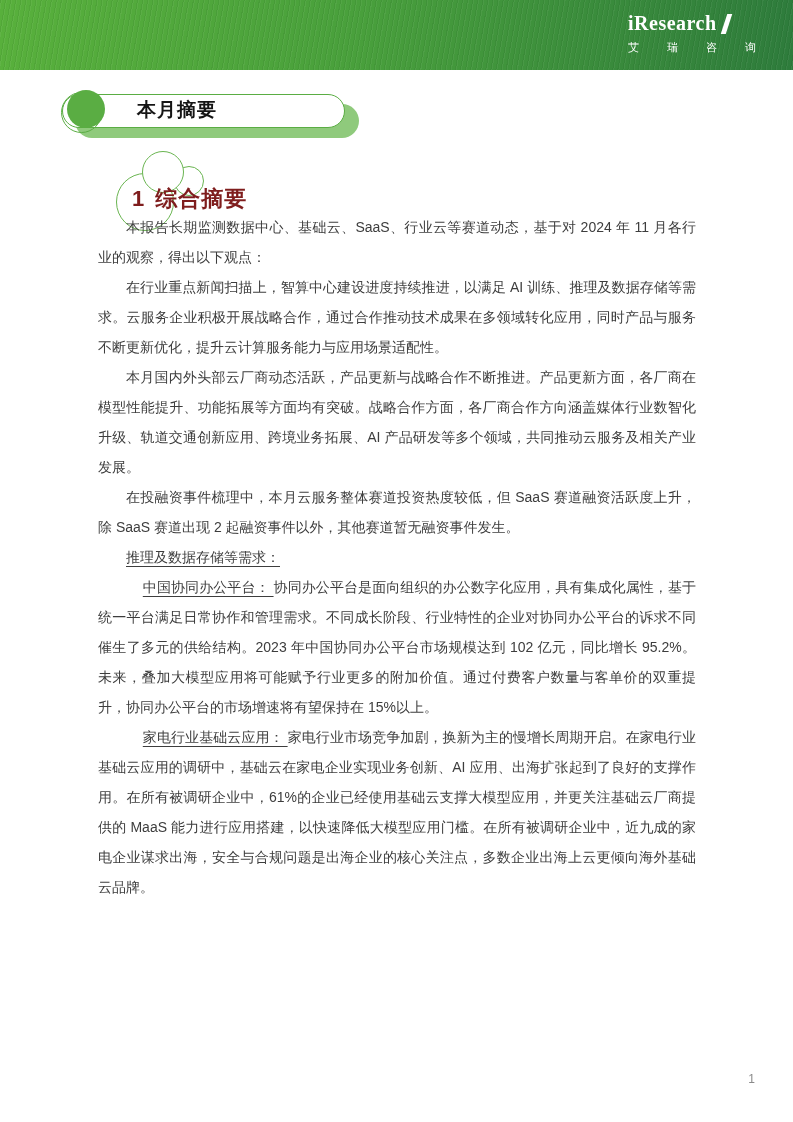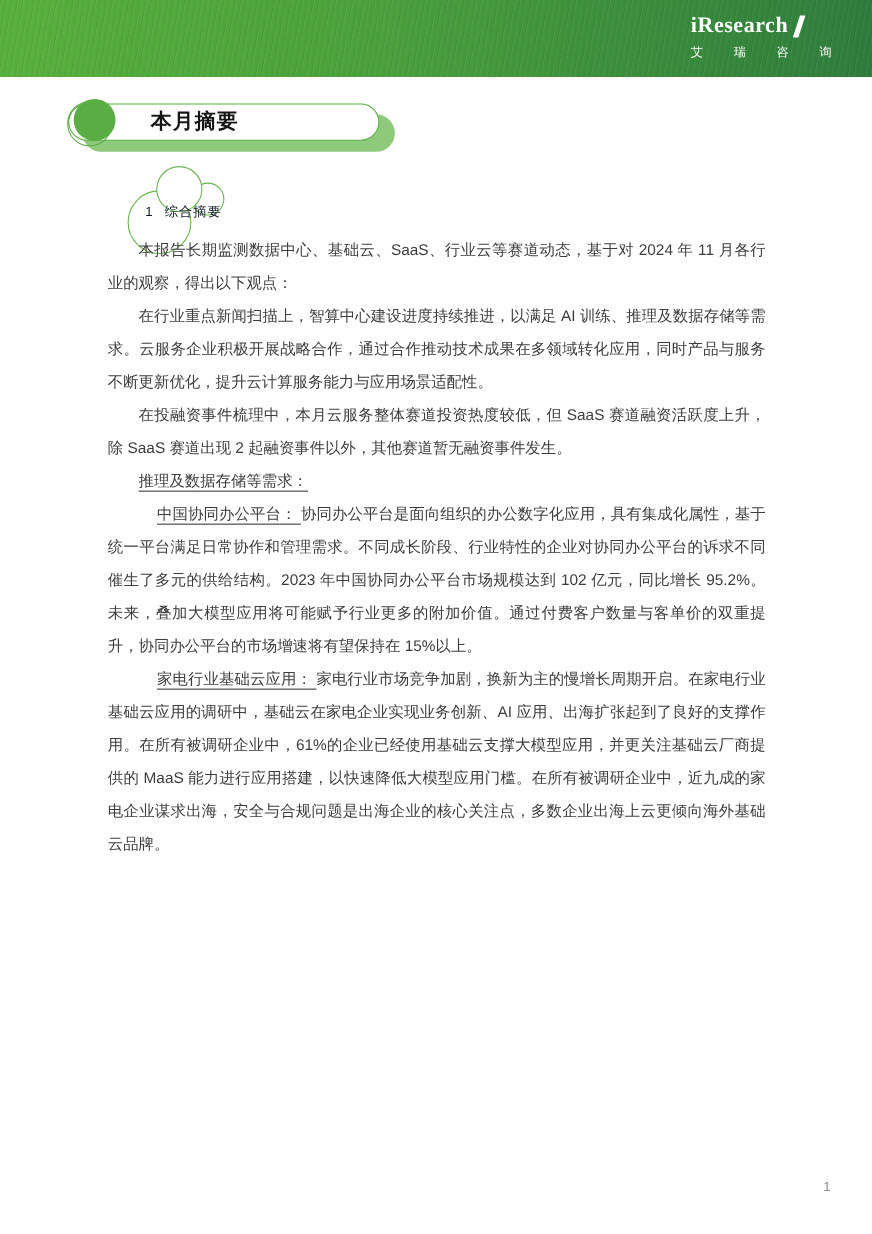--- a/index.html
+++ b/index.html
@@ -66,21 +66,21 @@
     font-size:19px;font-weight:bold;color:#151515;letter-spacing:1px;margin-left:19px;
   }
   
   .section-head{position:absolute;left:112px;top:148px;width:220px;height:90px;}
   .cloud-circle{position:absolute;border:1.5px solid #6ab551;border-radius:50%;background:#ffffff;}
   .cloud-big{left:4px;top:25px;width:58px;height:58px;}
   .cloud-right{left:62px;top:18px;width:30px;height:30px;}
   .cloud-top{left:30px;top:3px;width:42px;height:42px;}
   .section-title-row{
     position:absolute;left:20px;top:36px;
-    font-size:12px;font-weight:normal;color:#0f172a;letter-spacing:1px;white-space:nowrap;
+    font-size:22px;font-weight:bold;color:#7f1d1d;letter-spacing:1px;white-space:nowrap;
   }
   .section-number{margin-right:10px;}
   
   .body-text{
     position:absolute;left:98px;top:212px;width:598px;
     font-size:14px;line-height:30px;color:var(--text-color);
     text-align:justify;
   }
   .para{text-indent:2em;}
   .para.deep{text-indent:3.2em;}
@@ -124,20 +124,21 @@
     <span class="cloud-circle cloud-right"></span>
     <span class="cloud-circle cloud-top"></span>
     <div class="section-title-row">
       <span class="section-number">1</span><span>综合摘要</span>
     </div>
   </div>
 
   <div class="body-text">
     <p class="para">本报告长期监测数据中心、基础云、SaaS、行业云等赛道动态，基于对 2024 年 11 月各行业的观察，得出以下观点：</p>
     <p class="para">在行业重点新闻扫描上，智算中心建设进度持续推进，以满足 AI 训练、推理及数据存储等需求。云服务企业积极开展战略合作，通过合作推动技术成果在多领域转化应用，同时产品与服务不断更新优化，提升云计算服务能力与应用场景适配性。</p>
+    <p class="para">本月国内外头部云厂商动态活跃，产品更新与战略合作不断推进。产品更新方面，各厂商在模型性能提升、功能拓展等方面均有突破。战略合作方面，各厂商合作方向涵盖媒体行业数智化升级、轨道交通创新应用、跨境业务拓展、AI 产品研发等多个领域，共同推动云服务及相关产业发展。</p>
     <p class="para">在投融资事件梳理中，本月云服务整体赛道投资热度较低，但 SaaS 赛道融资活跃度上升，除 SaaS 赛道出现 2 起融资事件以外，其他赛道暂无融资事件发生。</p>
 
     <p class="para"><span class="underlined">推理及数据存储等需求： </span></p>
 
     <p class="para deep"><span class="underlined">中国协同办公平台： </span><span>协同办公平台是面向组织的办公数字化应用，具有集成化属性，基于统一平台满足日常协作和管理需求。不同成长阶段、行业特性的企业对协同办公平台的诉求不同催生了多元的供给结构。2023 年中国协同办公平台市场规模达到 102 亿元，同比增长 95.2%。 未来，叠加大模型应用将可能赋予行业更多的附加价值。通过付费客户数量与客单价的双重提升，协同办公平台的市场增速将有望保持在 15%以上。</span></p>
 
     <p class="para deep"><span class="underlined">家电行业基础云应用： </span><span>家电行业市场竞争加剧，换新为主的慢增长周期开启。在家电行业基础云应用的调研中，基础云在家电企业实现业务创新、AI 应用、出海扩张起到了良好的支撑作用。在所有被调研企业中，61%的企业已经使用基础云支撑大模型应用，并更关注基础云厂商提供的 MaaS 能力进行应用搭建，以快速降低大模型应用门槛。在所有被调研企业中，近九成的家电企业谋求出海，安全与合规问题是出海企业的核心关注点，多数企业出海上云更倾向海外基础云品牌。</span></p>
   </div>
 
   <div class="page-number">1</div>

